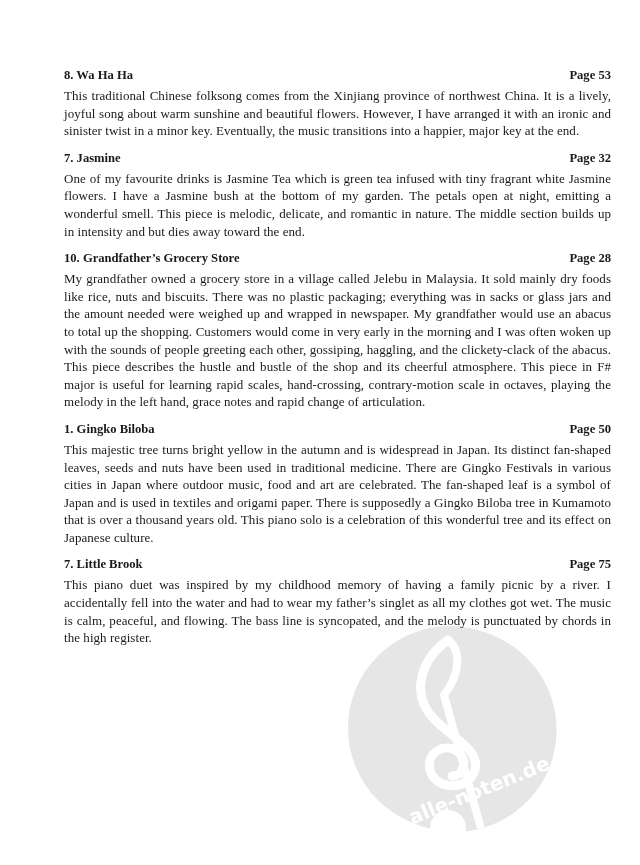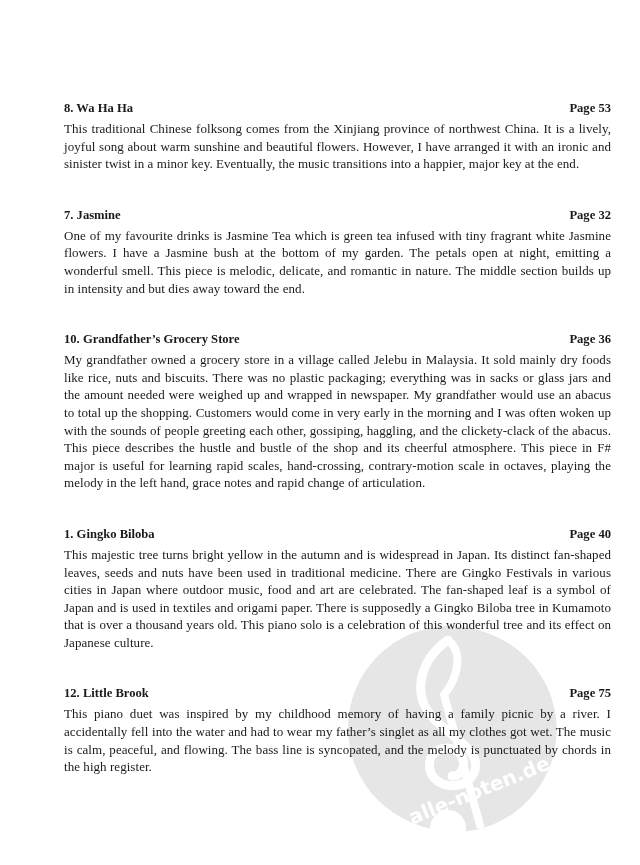--- a/index.html
+++ b/index.html
@@ -10,21 +10,20 @@
     .page {
       position: absolute; left: 64px; top: 66px; width: 547px; z-index: 1;
       font-family: "DejaVu Serif", "Liberation Serif", serif;
       color: #1a1a1a;
     }
     .entry { margin: 0 0 9px 0; }
     .entry-head {
       display: flex; justify-content: space-between; align-items: baseline;
       font-weight: bold; font-size: 12.6px; line-height: 18px; margin-bottom: 3px;
       font-family: "Liberation Serif", serif;
-      margin-top: 33px;
     }
     .entry-body {
       font-family: "Liberation Serif", serif;
       font-size: 13px; line-height: 17.6px; text-align: justify; margin: 0;
       letter-spacing: 0.05px;
     }
   </style>
 </head>
 <body>
 
@@ -52,33 +51,33 @@
     <div class="entry-head">
       <span>7. Jasmine</span>
       <span>Page 32</span>
     </div>
     <p class="entry-body">One of my favourite drinks is Jasmine Tea which is green tea infused with tiny fragrant white Jasmine flowers. I have a Jasmine bush at the bottom of my garden. The petals open at night, emitting a wonderful smell. This piece is melodic, delicate, and romantic in nature. The middle section builds up in intensity and but dies away toward the end.</p>
   </div>
 
   <div class="entry">
     <div class="entry-head">
       <span>10. Grandfather’s Grocery Store</span>
-      <span>Page 36</span>
+      <span>Page 28</span>
     </div>
     <p class="entry-body">My grandfather owned a grocery store in a village called Jelebu in Malaysia. It sold mainly dry foods like rice, nuts and biscuits. There was no plastic packaging; everything was in sacks or glass jars and the amount needed were weighed up and wrapped in newspaper. My grandfather would use an abacus to total up the shopping. Customers would come in very early in the morning and I was often woken up with the sounds of people greeting each other, gossiping, haggling, and the clickety-clack of the abacus. This piece describes the hustle and bustle of the shop and its cheerful atmosphere. This piece in F# major is useful for learning rapid scales, hand-crossing, contrary-motion scale in octaves, playing the melody in the left hand, grace notes and rapid change of articulation.</p>
   </div>
 
   <div class="entry">
     <div class="entry-head">
       <span>1. Gingko Biloba</span>
-      <span>Page 40</span>
+      <span>Page 50</span>
     </div>
     <p class="entry-body">This majestic tree turns bright yellow in the autumn and is widespread in Japan. Its distinct fan-shaped leaves, seeds and nuts have been used in traditional medicine. There are Gingko Festivals in various cities in Japan where outdoor music, food and art are celebrated. The fan-shaped leaf is a symbol of Japan and is used in textiles and origami paper. There is supposedly a Gingko Biloba tree in Kumamoto that is over a thousand years old. This piano solo is a celebration of this wonderful tree and its effect on Japanese culture.</p>
   </div>
 
   <div class="entry">
     <div class="entry-head">
-      <span>12. Little Brook</span>
+      <span>7. Little Brook</span>
       <span>Page 75</span>
     </div>
     <p class="entry-body">This piano duet was inspired by my childhood memory of having a family picnic by a river. I accidentally fell into the water and had to wear my father’s singlet as all my clothes got wet. The music is calm, peaceful, and flowing. The bass line is syncopated, and the melody is punctuated by chords in the high register.</p>
   </div>
 </div>
 
 </body></html>

